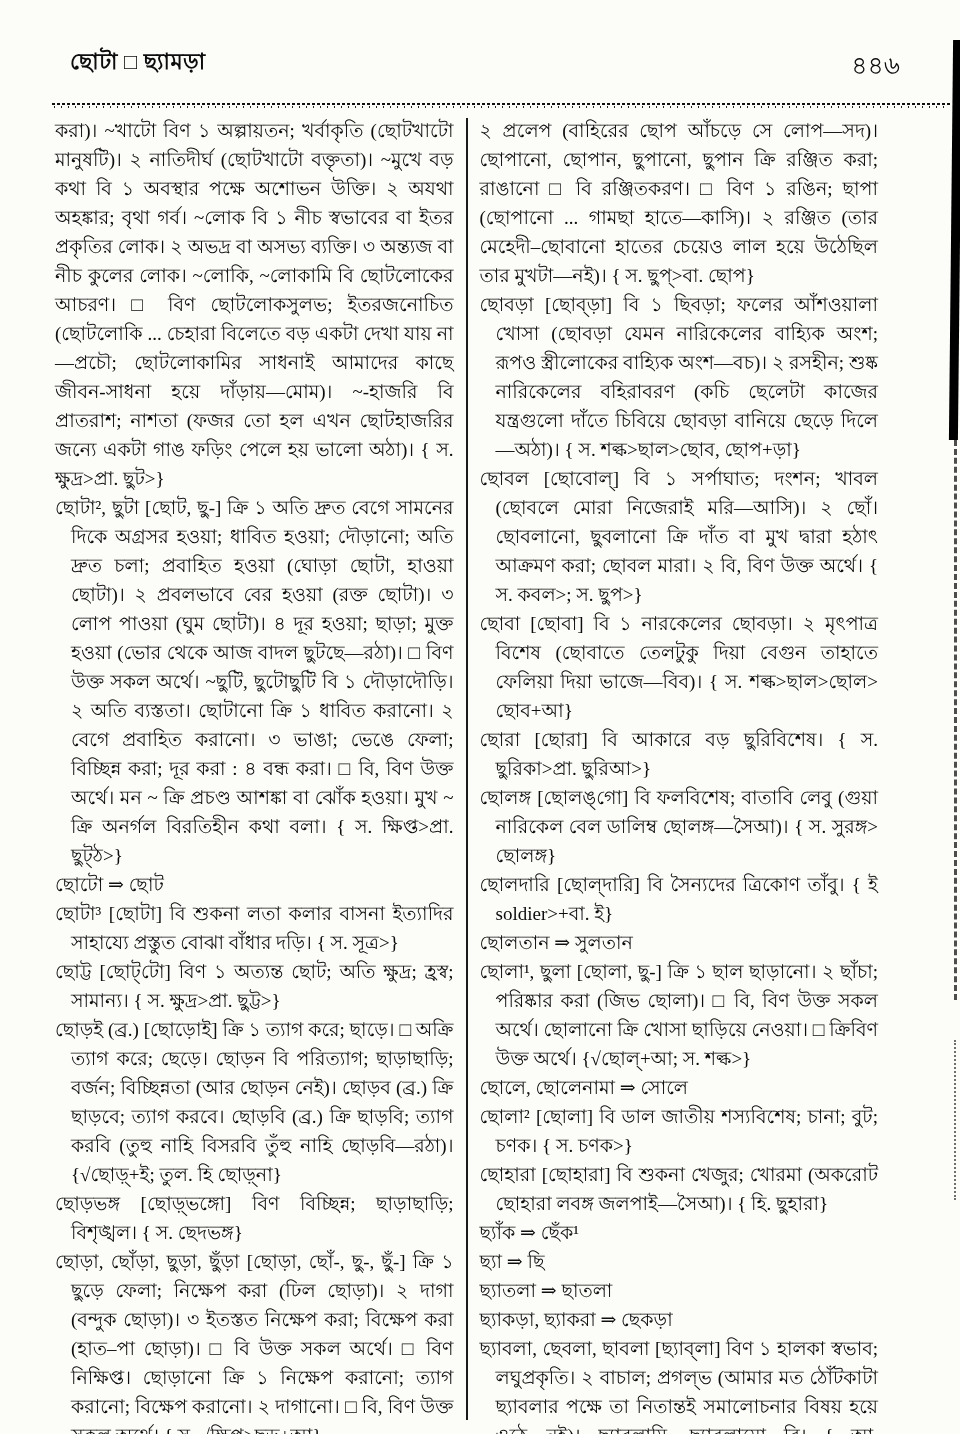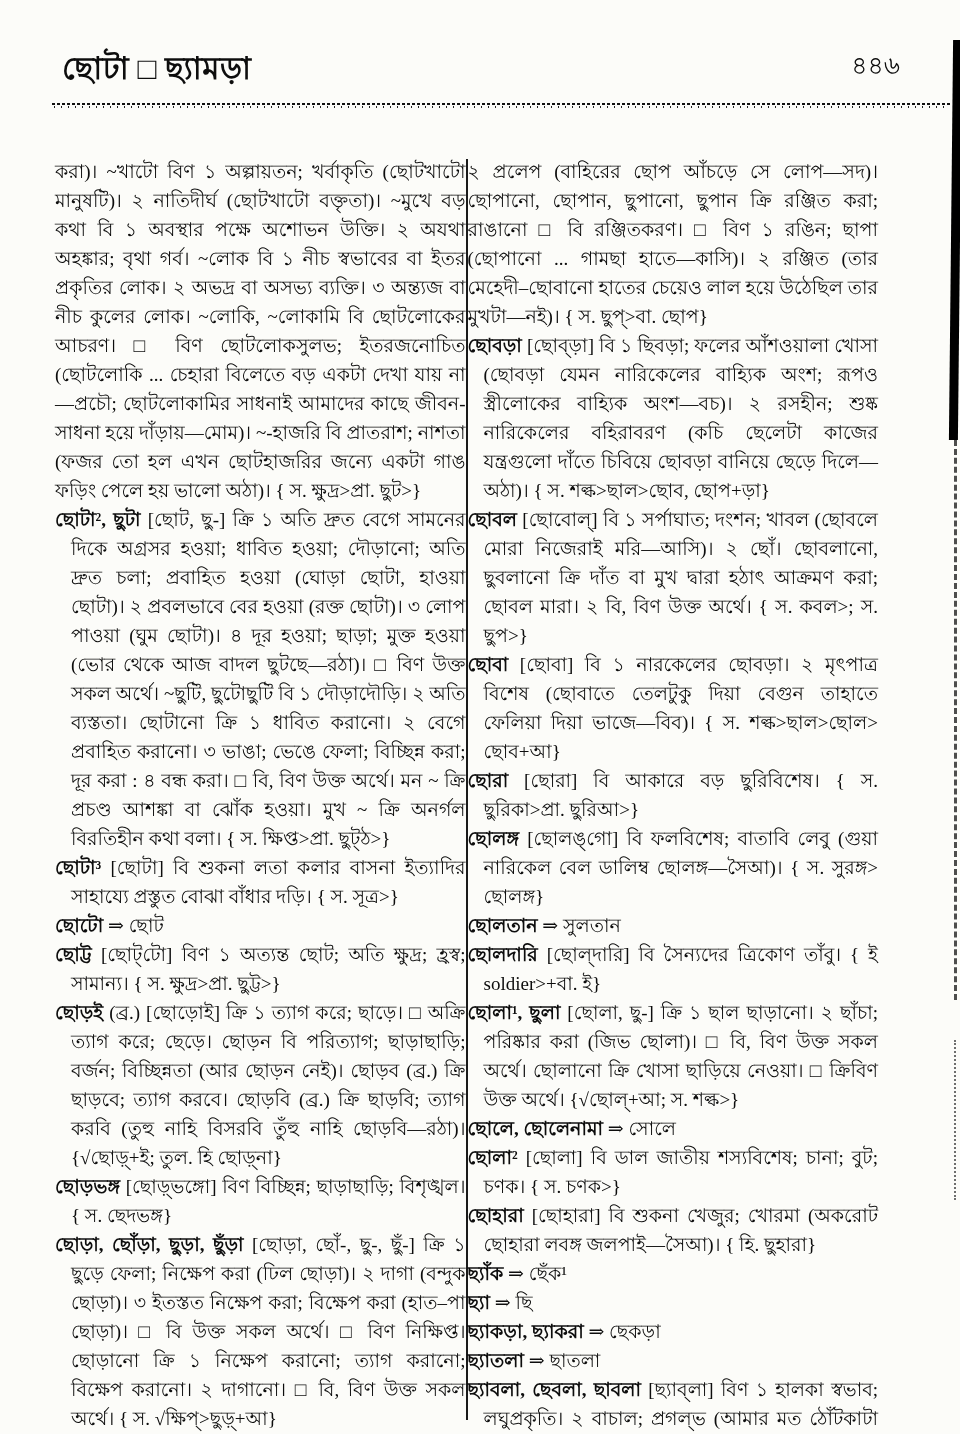--- a/index.html
+++ b/index.html
@@ -8,59 +8,59 @@
     background:#f6f6f2;
     font-family:"Liberation Serif","DejaVu Serif",serif;
     color:#0d0d0d;
     position:relative;
     overflow:hidden;
   }
   .page{position:absolute;inset:0;background:#fcfcf9;}
   
   .header{position:absolute;top:44px;left:58px;right:60px;height:48px;}
   .running-head{
-    position:absolute;left:4px;top:0;
-    font-weight:bold;font-size:31px;letter-spacing:.5px;
+    position:absolute;left:12px;top:0;
+    font-weight:bold;font-size:22px;letter-spacing:.5px;
   }
   .page-number{
     position:absolute;left:0;right:0;top:2px;text-align:right;
     font-size:25px;
   }
   
   .header-rule{
     position:absolute;top:103px;left:52px;right:10px;height:5px;
     background:
       repeating-linear-gradient(90deg,#111 0 3px,transparent 3px 5px),
       repeating-linear-gradient(90deg,transparent 0 2px,#222 2px 3px,transparent 3px 7px);
     background-position:0 0,0 3px;
     background-size:auto 2px,auto 2px;
     background-repeat:repeat-x;
   }
   
   .columns{
     position:absolute;top:116px;left:55px;right:82px;bottom:14px;
-    display:flex;gap:0;margin-top:41px;
+    display:flex;gap:12px;
   }
   .col{
     flex:1 1 0;
     font-size:19px;
     line-height:29px;
     text-align:justify;
   }
   .divider{
     width:2px;background:#1a1a1a;flex:0 0 2px;
     margin-top:2px;
   }
   p.entry{
     margin:0;
     padding-left:16px;
     text-indent:-16px;
   }
   p.entry.cont{padding-left:0;text-indent:0;}
-  .entry b{font-weight:bold;}
+  .entry b{font-weight:normal;}
   
   .binding-top{
     position:absolute;top:40px;right:0;width:9px;height:400px;
     background:#000;
     transform:skewX(-0.6deg);
   }
   .binding-mid{
     position:absolute;top:440px;right:3px;width:0;height:560px;
     border-left:3px dashed #222;
     opacity:.8;
@@ -80,45 +80,45 @@
     <div class="running-head">ছোটা □ ছ্যামড়া</div>
     <div class="page-number">৪৪৬</div>
   </div>
 
   <div class="header-rule"></div>
 
   <div class="columns">
     <div class="col" id="col-left">
         <p class="entry cont"><span>করা)। ~খাটো বিণ ১ অল্পায়তন; খর্বাকৃতি (ছোটখাটো মানুষটি)। ২ নাতিদীর্ঘ (ছোটখাটো বক্তৃতা)। ~মুখে বড় কথা বি ১ অবস্থার পক্ষে অশোভন উক্তি। ২ অযথা অহঙ্কার; বৃথা গর্ব। ~লোক বি ১ নীচ স্বভাবের বা ইতর প্রকৃতির লোক। ২ অভদ্র বা অসভ্য ব্যক্তি। ৩ অন্ত্যজ বা নীচ কুলের লোক। ~লোকি, ~লোকামি বি ছোটলোকের আচরণ। □ বিণ ছোটলোকসুলভ; ইতরজনোচিত (ছোটলোকি ... চেহারা বিলেতে বড় একটা দেখা যায় না—প্রচৌ; ছোটলোকামির সাধনাই আমাদের কাছে জীবন-সাধনা হয়ে দাঁড়ায়—মোম)। ~-হাজরি বি প্রাতরাশ; নাশতা (ফজর তো হল এখন ছোটহাজরির জন্যে একটা গাঙ ফড়িং পেলে হয় ভালো অঠা)। { স. ক্ষুদ্র&gt;প্রা. ছুট&gt;}</span></p>
         <p class="entry"><b>ছোটা², ছুটা </b><span>[ছোট, ছু-] ক্রি ১ অতি দ্রুত বেগে সামনের দিকে অগ্রসর হওয়া; ধাবিত হওয়া; দৌড়ানো; অতি দ্রুত চলা; প্রবাহিত হওয়া (ঘোড়া ছোটা, হাওয়া ছোটা)। ২ প্রবলভাবে বের হওয়া (রক্ত ছোটা)। ৩ লোপ পাওয়া (ঘুম ছোটা)। ৪ দূর হওয়া; ছাড়া; মুক্ত হওয়া (ভোর থেকে আজ বাদল ছুটছে—রঠা)। □ বিণ উক্ত সকল অর্থে। ~ছুটি, ছুটোছুটি বি ১ দৌড়াদৌড়ি। ২ অতি ব্যস্ততা। ছোটানো ক্রি ১ ধাবিত করানো। ২ বেগে প্রবাহিত করানো। ৩ ভাঙা; ভেঙে ফেলা; বিচ্ছিন্ন করা; দূর করা : ৪ বন্ধ করা। □ বি, বিণ উক্ত অর্থে। মন ~ ক্রি প্রচণ্ড আশঙ্কা বা ঝোঁক হওয়া। মুখ ~ ক্রি অনর্গল বিরতিহীন কথা বলা। { স. ক্ষিপ্ত&gt;প্রা. ছুট্ঠ&gt;}</span></p>
+        <p class="entry"><b>ছোটো </b><span>⇒ ছোট</span></p>
         <p class="entry"><b>ছোটা³ </b><span>[ছোটা] বি শুকনা লতা কলার বাসনা ইত্যাদির সাহায্যে প্রস্তুত বোঝা বাঁধার দড়ি। { স. সূত্র&gt;}</span></p>
-        <p class="entry"><b>ছোটো </b><span>⇒ ছোট</span></p>
         <p class="entry"><b>ছোট্ট </b><span>[ছোট্‌টো] বিণ ১ অত্যন্ত ছোট; অতি ক্ষুদ্র; হ্রস্ব; সামান্য। { স. ক্ষুদ্র&gt;প্রা. ছুট্ট&gt;}</span></p>
         <p class="entry"><b>ছোড়ই </b><span>(ব্র.) [ছোড়োই] ক্রি ১ ত্যাগ করে; ছাড়ে। □ অক্রি ত্যাগ করে; ছেড়ে। ছোড়ন বি পরিত্যাগ; ছাড়াছাড়ি; বর্জন; বিচ্ছিন্নতা (আর ছোড়ন নেই)। ছোড়ব (ব্র.) ক্রি ছাড়বে; ত্যাগ করবে। ছোড়বি (ব্র.) ক্রি ছাড়বি; ত্যাগ করবি (তুহু নাহি বিসরবি তুঁহু নাহি ছোড়বি—রঠা)। {√ছোড়্+ই; তুল. হি ছোড়্‌না}</span></p>
         <p class="entry"><b>ছোড়ভঙ্গ </b><span>[ছোড়্‌ভঙ্গো] বিণ বিচ্ছিন্ন; ছাড়াছাড়ি; বিশৃঙ্খল। { স. ছেদভঙ্গ}</span></p>
         <p class="entry"><b>ছোড়া, ছোঁড়া, ছুড়া, ছুঁড়া </b><span>[ছোড়া, ছোঁ-, ছু-, ছুঁ-] ক্রি ১ ছুড়ে ফেলা; নিক্ষেপ করা (ঢিল ছোড়া)। ২ দাগা (বন্দুক ছোড়া)। ৩ ইতস্তত নিক্ষেপ করা; বিক্ষেপ করা (হাত–পা ছোড়া)। □ বি উক্ত সকল অর্থে। □ বিণ নিক্ষিপ্ত। ছোড়ানো ক্রি ১ নিক্ষেপ করানো; ত্যাগ করানো; বিক্ষেপ করানো। ২ দাগানো। □ বি, বিণ উক্ত সকল অর্থে। { স. √ক্ষিপ্&gt;ছুড়্+আ}</span></p>
       </div>
     <div class="divider"></div>
     <div class="col" id="col-right">
         <p class="entry cont"><span>২ প্রলেপ (বাহিরের ছোপ আঁচড়ে সে লোপ—সদ)। ছোপানো, ছোপান, ছুপানো, ছুপান ক্রি রঞ্জিত করা; রাঙানো □ বি রঞ্জিতকরণ। □ বিণ ১ রঙিন; ছাপা (ছোপানো ... গামছা হাতে—কাসি)। ২ রঞ্জিত (তার মেহেদী–ছোবানো হাতের চেয়েও লাল হয়ে উঠেছিল তার মুখটা—নই)। { স. ছুপ্&gt;বা. ছোপ}</span></p>
         <p class="entry"><b>ছোবড়া </b><span>[ছোব্‌ড়া] বি ১ ছিবড়া; ফলের আঁশওয়ালা খোসা (ছোবড়া যেমন নারিকেলের বাহ্যিক অংশ; রূপও স্ত্রীলোকের বাহ্যিক অংশ—বচ)। ২ রসহীন; শুষ্ক নারিকেলের বহিরাবরণ (কচি ছেলেটা কাজের যন্ত্রগুলো দাঁতে চিবিয়ে ছোবড়া বানিয়ে ছেড়ে দিলে—অঠা)। { স. শল্ক&gt;ছাল&gt;ছোব, ছোপ+ড়া}</span></p>
         <p class="entry"><b>ছোবল </b><span>[ছোবোল্] বি ১ সর্পাঘাত; দংশন; খাবল (ছোবলে মোরা নিজেরাই মরি—আসি)। ২ ছোঁ। ছোবলানো, ছুবলানো ক্রি দাঁত বা মুখ দ্বারা হঠাৎ আক্রমণ করা; ছোবল মারা। ২ বি, বিণ উক্ত অর্থে। { স. কবল&gt;; স. ছুপ&gt;}</span></p>
         <p class="entry"><b>ছোবা </b><span>[ছোবা] বি ১ নারকেলের ছোবড়া। ২ মৃৎপাত্র বিশেষ (ছোবাতে তেলটুকু দিয়া বেগুন তাহাতে ফেলিয়া দিয়া ভাজে—বিব)। { স. শল্ক&gt;ছাল&gt;ছোল&gt; ছোব+আ}</span></p>
         <p class="entry"><b>ছোরা </b><span>[ছোরা] বি আকারে বড় ছুরিবিশেষ। { স. ছুরিকা&gt;প্রা. ছুরিআ&gt;}</span></p>
         <p class="entry"><b>ছোলঙ্গ </b><span>[ছোলঙ্‌গো] বি ফলবিশেষ; বাতাবি লেবু (গুয়া নারিকেল বেল ডালিম্ব ছোলঙ্গ—সৈআ)। { স. সুরঙ্গ&gt; ছোলঙ্গ}</span></p>
+        <p class="entry"><b>ছোলদারি </b><span>[ছোল্‌দারি] বি সৈন্যদের ত্রিকোণ তাঁবু। { ই soldier&gt;+বা. ই}</span></p>
         <p class="entry"><b>ছোলতান </b><span>⇒ সুলতান</span></p>
-        <p class="entry"><b>ছোলদারি </b><span>[ছোল্‌দারি] বি সৈন্যদের ত্রিকোণ তাঁবু। { ই soldier&gt;+বা. ই}</span></p>
         <p class="entry"><b>ছোলা¹, ছুলা </b><span>[ছোলা, ছু-] ক্রি ১ ছাল ছাড়ানো। ২ ছাঁচা; পরিষ্কার করা (জিভ ছোলা)। □ বি, বিণ উক্ত সকল অর্থে। ছোলানো ক্রি খোসা ছাড়িয়ে নেওয়া। □ ক্রিবিণ উক্ত অর্থে। {√ছোল্+আ; স. শল্ক&gt;}</span></p>
         <p class="entry"><b>ছোলে, ছোলেনামা </b><span>⇒ সোলে</span></p>
         <p class="entry"><b>ছোলা² </b><span>[ছোলা] বি ডাল জাতীয় শস্যবিশেষ; চানা; বুট; চণক। { স. চণক&gt;}</span></p>
         <p class="entry"><b>ছোহারা </b><span>[ছোহারা] বি শুকনা খেজুর; খোরমা (অকরোট ছোহারা লবঙ্গ জলপাই—সৈআ)। { হি. ছুহারা}</span></p>
         <p class="entry"><b>ছ্যাঁক </b><span>⇒ ছেঁক¹</span></p>
         <p class="entry"><b>ছ্যা </b><span>⇒ ছি</span></p>
+        <p class="entry"><b>ছ্যাতলা </b><span>⇒ ছাতলা</span></p>
         <p class="entry"><b>ছ্যাকড়া, ছ্যাকরা </b><span>⇒ ছেকড়া</span></p>
-        <p class="entry"><b>ছ্যাতলা </b><span>⇒ ছাতলা</span></p>
         <p class="entry"><b>ছ্যাবলা, ছেবলা, ছাবলা </b><span>[ছ্যাব্‌লা] বিণ ১ হালকা স্বভাব; লঘুপ্রকৃতি। ২ বাচাল; প্রগল্‌ভ (আমার মত ঠোঁটকাটা ছ্যাবলার পক্ষে তা নিতান্তই সমালোচনার বিষয় হয়ে ওঠে—নই)। ছ্যাবলামি, ছ্যাবলামো বি। { আ. সিফ্‌লাহ سفلة =নীচতা; হীন, ইতর}</span></p>
       </div>
   </div>
 
   <div class="binding-top"></div>
   <div class="binding-mid"></div>
   <div class="binding-low"></div>
 
 </div>
 

